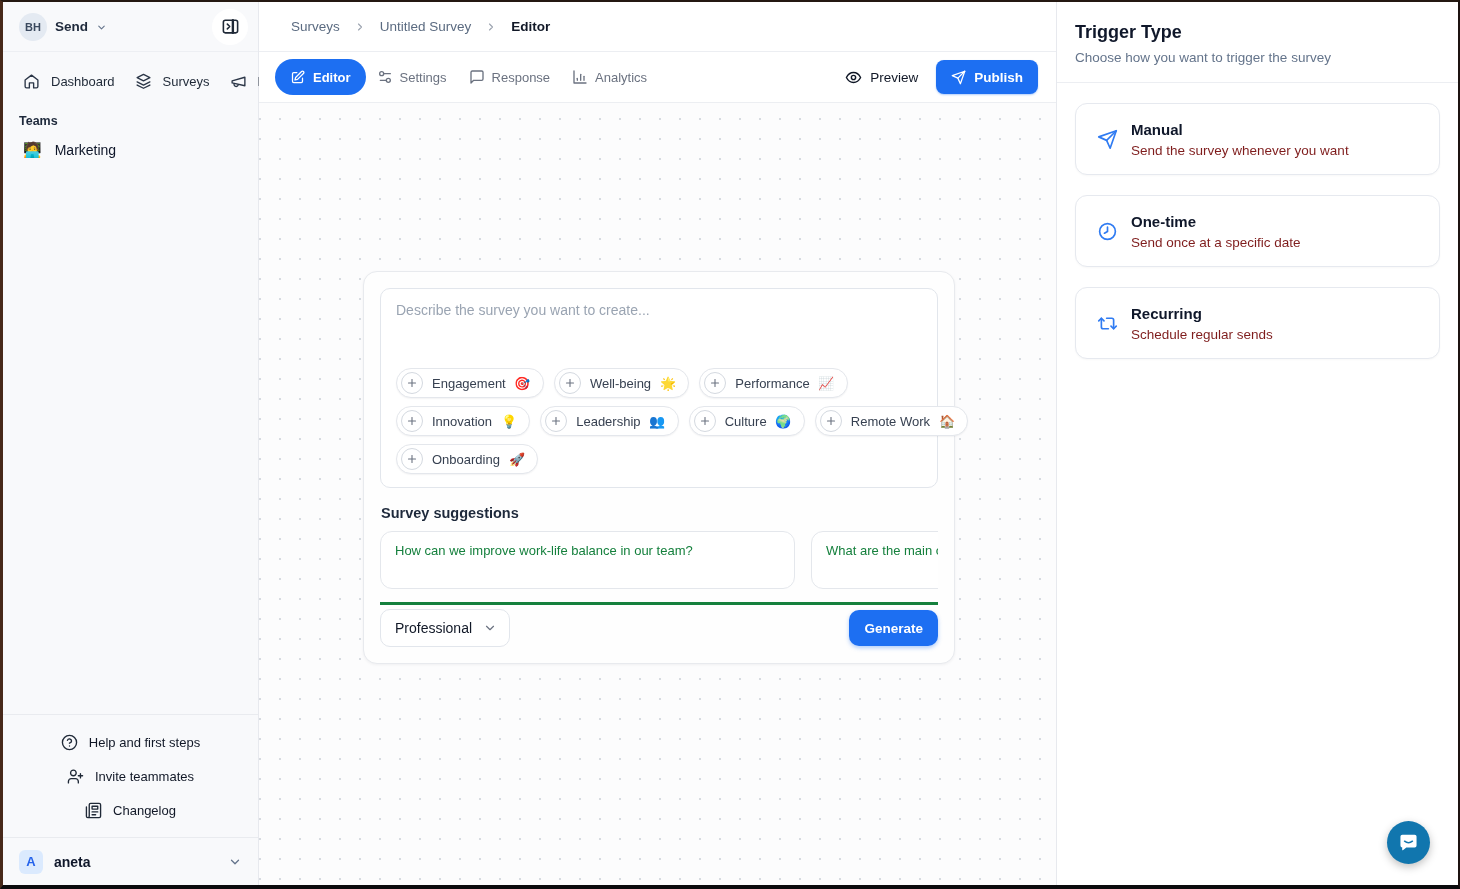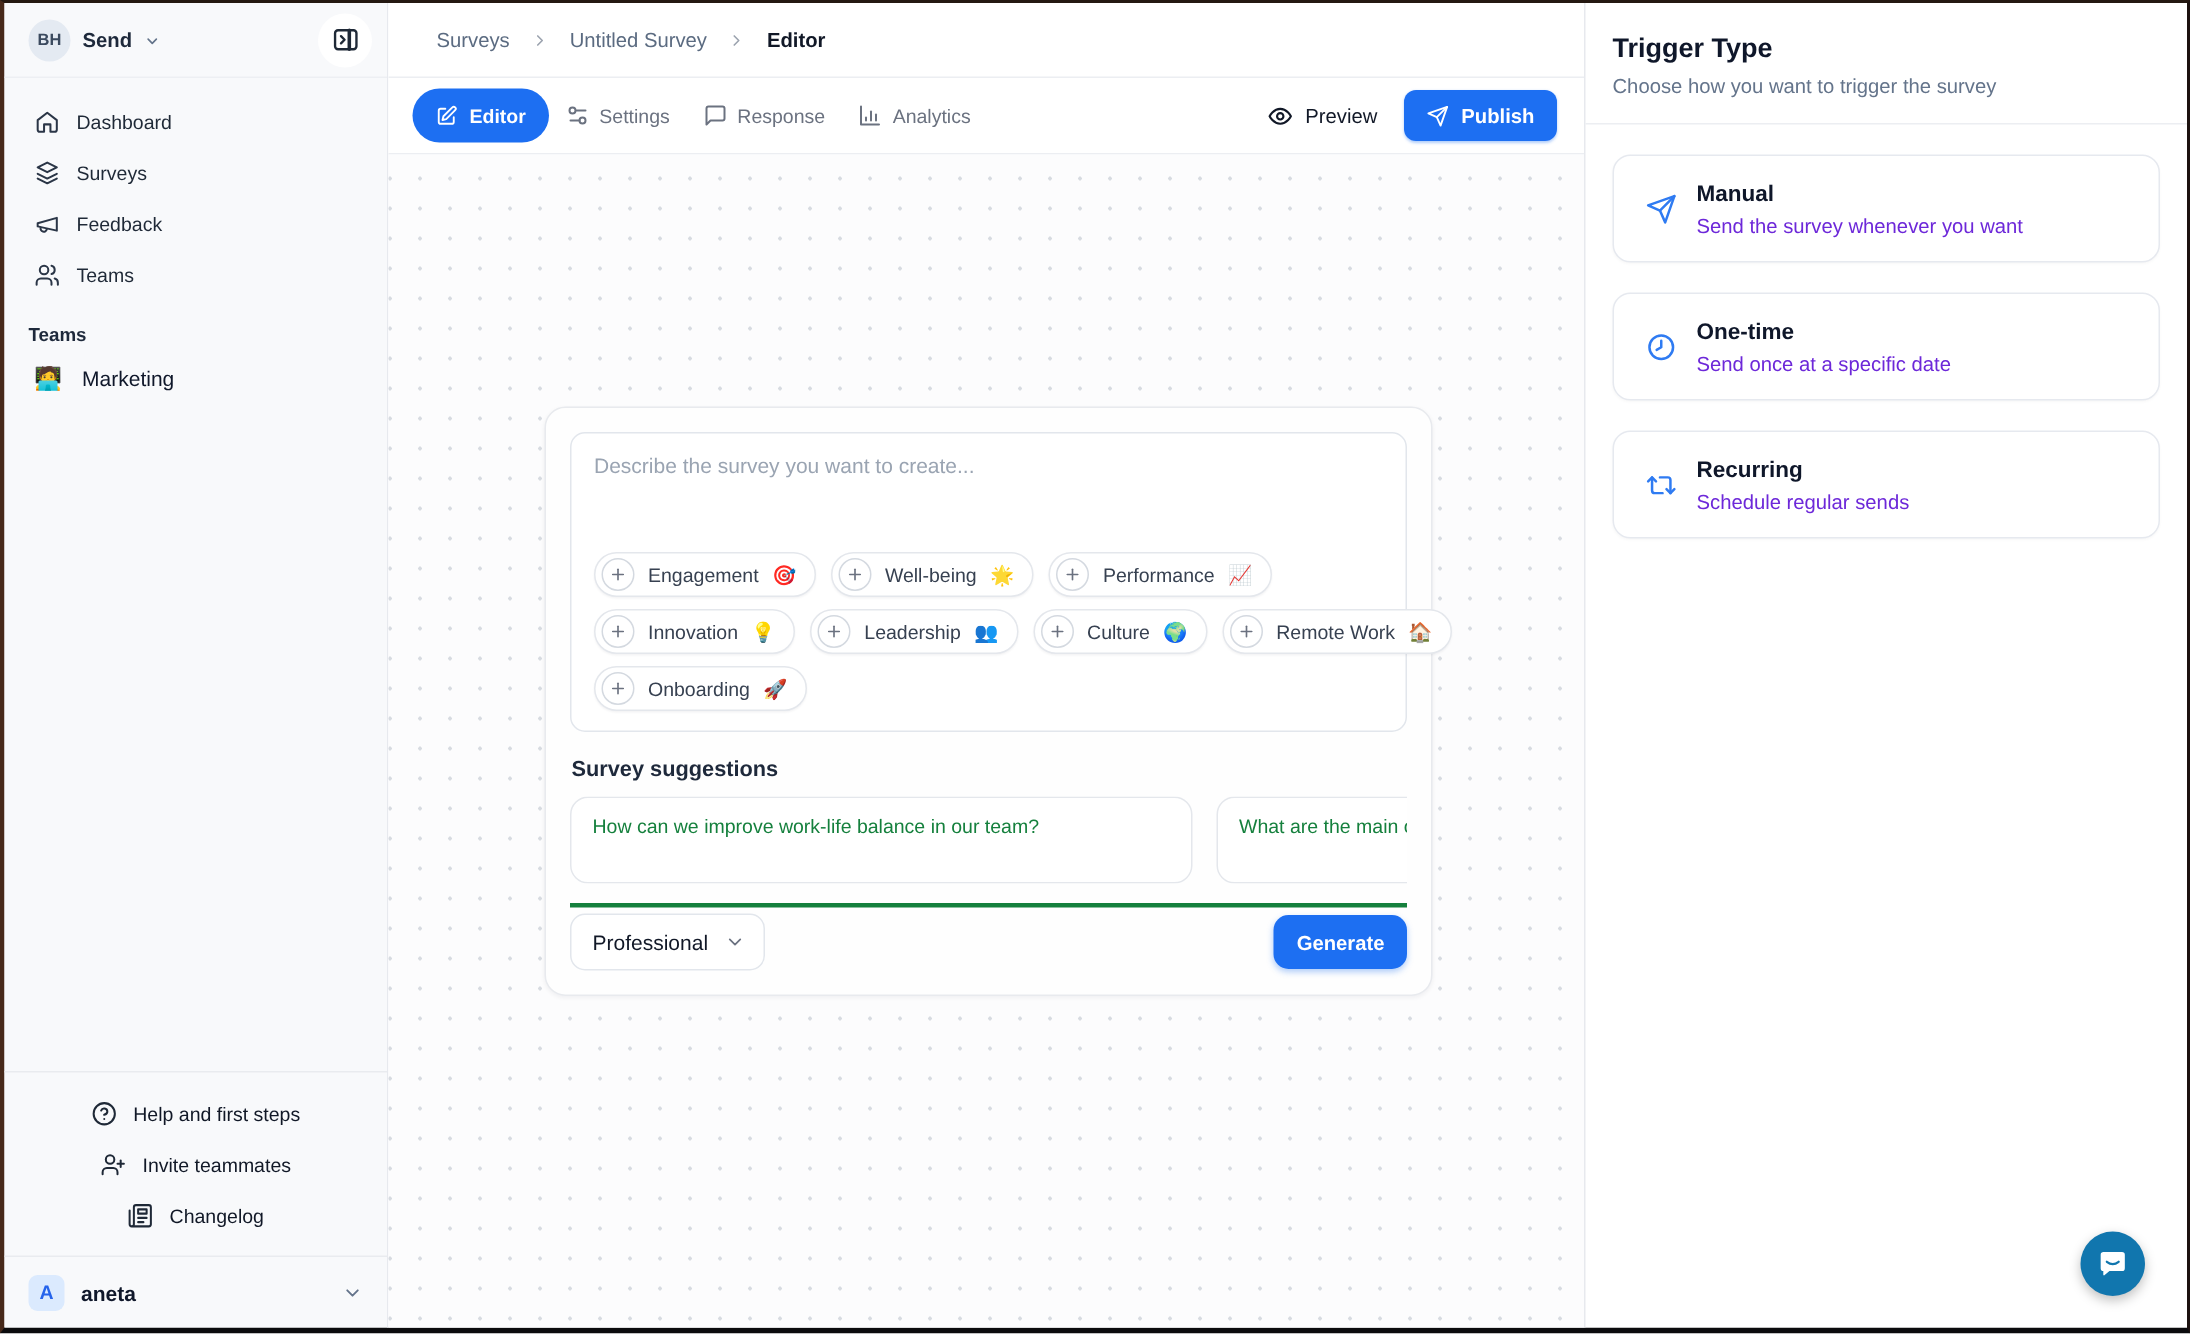--- a/index.html
+++ b/index.html
@@ -12,21 +12,21 @@
   }
   svg { display:block; }
 
   
   .sidebar { width:256px; background:#f8f9fb; border-right:1px solid #e7e9ee; display:flex; flex-direction:column; }
   .sb-header { height:50px; display:flex; align-items:center; gap:8px; padding:0 10px 0 16px; border-bottom:1px solid #edeff3; }
   .avatar-bh { width:28px; height:28px; border-radius:50%; background:#e4eaf2; color:#3b4a5f; font-size:11px; font-weight:bold; display:flex; align-items:center; justify-content:center; }
   .sb-username { font-size:13.5px; font-weight:bold; color:#1e293b; }
   .sb-chev { color:#64748b; margin-top:2px; }
   .sb-collapse { margin-left:auto; width:36px; height:36px; border-radius:50%; background:#fff; display:flex; align-items:center; justify-content:center; color:#1f2937; cursor:pointer; }
-  .sb-nav { padding:14px 12px 4px; display:flex; flex-direction:column; gap:4px; }
+  .sb-nav { padding:14px 12px 4px; display:flex; flex-direction:row; gap:4px; }
   .sb-item { height:30px; display:flex; align-items:center; gap:11px; padding:0 8px; border-radius:8px; color:#1f2937; font-size:13px; cursor:pointer; }
   .sb-item .ic { color:#2b3647; display:flex; }
   .sb-section { font-size:12.5px; font-weight:bold; color:#1e293b; padding:14px 0 6px 16px; }
   .sb-team { height:32px; display:flex; align-items:center; gap:13px; margin:0 12px; padding:0 8px; border-radius:8px; font-size:14px; font-weight:500; color:#0f172a; cursor:pointer; }
   .sb-team .emoji { font-size:15px; }
   .sb-bottom { margin-top:auto; border-top:1px solid #e9ebef; padding:12px 12px 6px; display:flex; flex-direction:column; gap:4px; }
   .sb-foot-item { height:30px; display:flex; align-items:center; gap:11px; padding:0 8px; border-radius:8px; color:#111827; font-size:13px; cursor:pointer;justify-content:center; }
   .sb-foot-item .ic { color:#1f2937; display:flex; }
   .sb-workspace { border-top:1px solid #e9ebef; margin-top:6px; height:48px; display:flex; align-items:center; gap:11px; padding:0 16px; cursor:pointer; }
   .avatar-a { width:24px; height:24px; border-radius:6px; background:#dbeafe; color:#2563eb; font-size:13px; font-weight:bold; display:flex; align-items:center; justify-content:center; }
@@ -71,21 +71,21 @@
 
   
   .panel { width:402px; background:#fff; border-left:1px solid #e7e9ee; display:flex; flex-direction:column; }
   .panel-header { padding:20px 18px 17px; border-bottom:1px solid #eceef2; }
   .panel-title { font-size:18px; font-weight:bold; color:#0f172a; }
   .panel-sub { margin-top:7px; font-size:13.5px; color:#64748b; }
   .panel-body { padding:20px 18px; display:flex; flex-direction:column; gap:20px; }
   .trigger-card { display:flex; align-items:center; gap:13px; border:1px solid #e6e9ef; border-radius:12px; background:#fff; padding:14px 14px 14px 21px; min-height:72px; cursor:pointer; box-shadow:0 1px 2px rgba(15,23,42,.03); }
   .trigger-icon { color:#2f7bf2; display:flex; flex:0 0 auto; }
   .trigger-title { font-size:15px; font-weight:bold; color:#0f172a; }
-  .trigger-desc { margin-top:5px; font-size:13.5px; color:#6d28d9; }
+  .trigger-desc { margin-top:5px; font-size:13.5px; color:#7f1d1d; }
 
   
   .chat-fab { position:absolute; right:28px; bottom:21px; width:43px; height:43px; border-radius:50%; background:#1176ae; display:flex; align-items:center; justify-content:center; box-shadow:0 3px 8px rgba(0,0,0,.25); cursor:pointer; }
 </style>
 </head>
 <body>
 
 <div class="frame" style="--accent:#1d6ff2">
 
   <aside class="sidebar">

